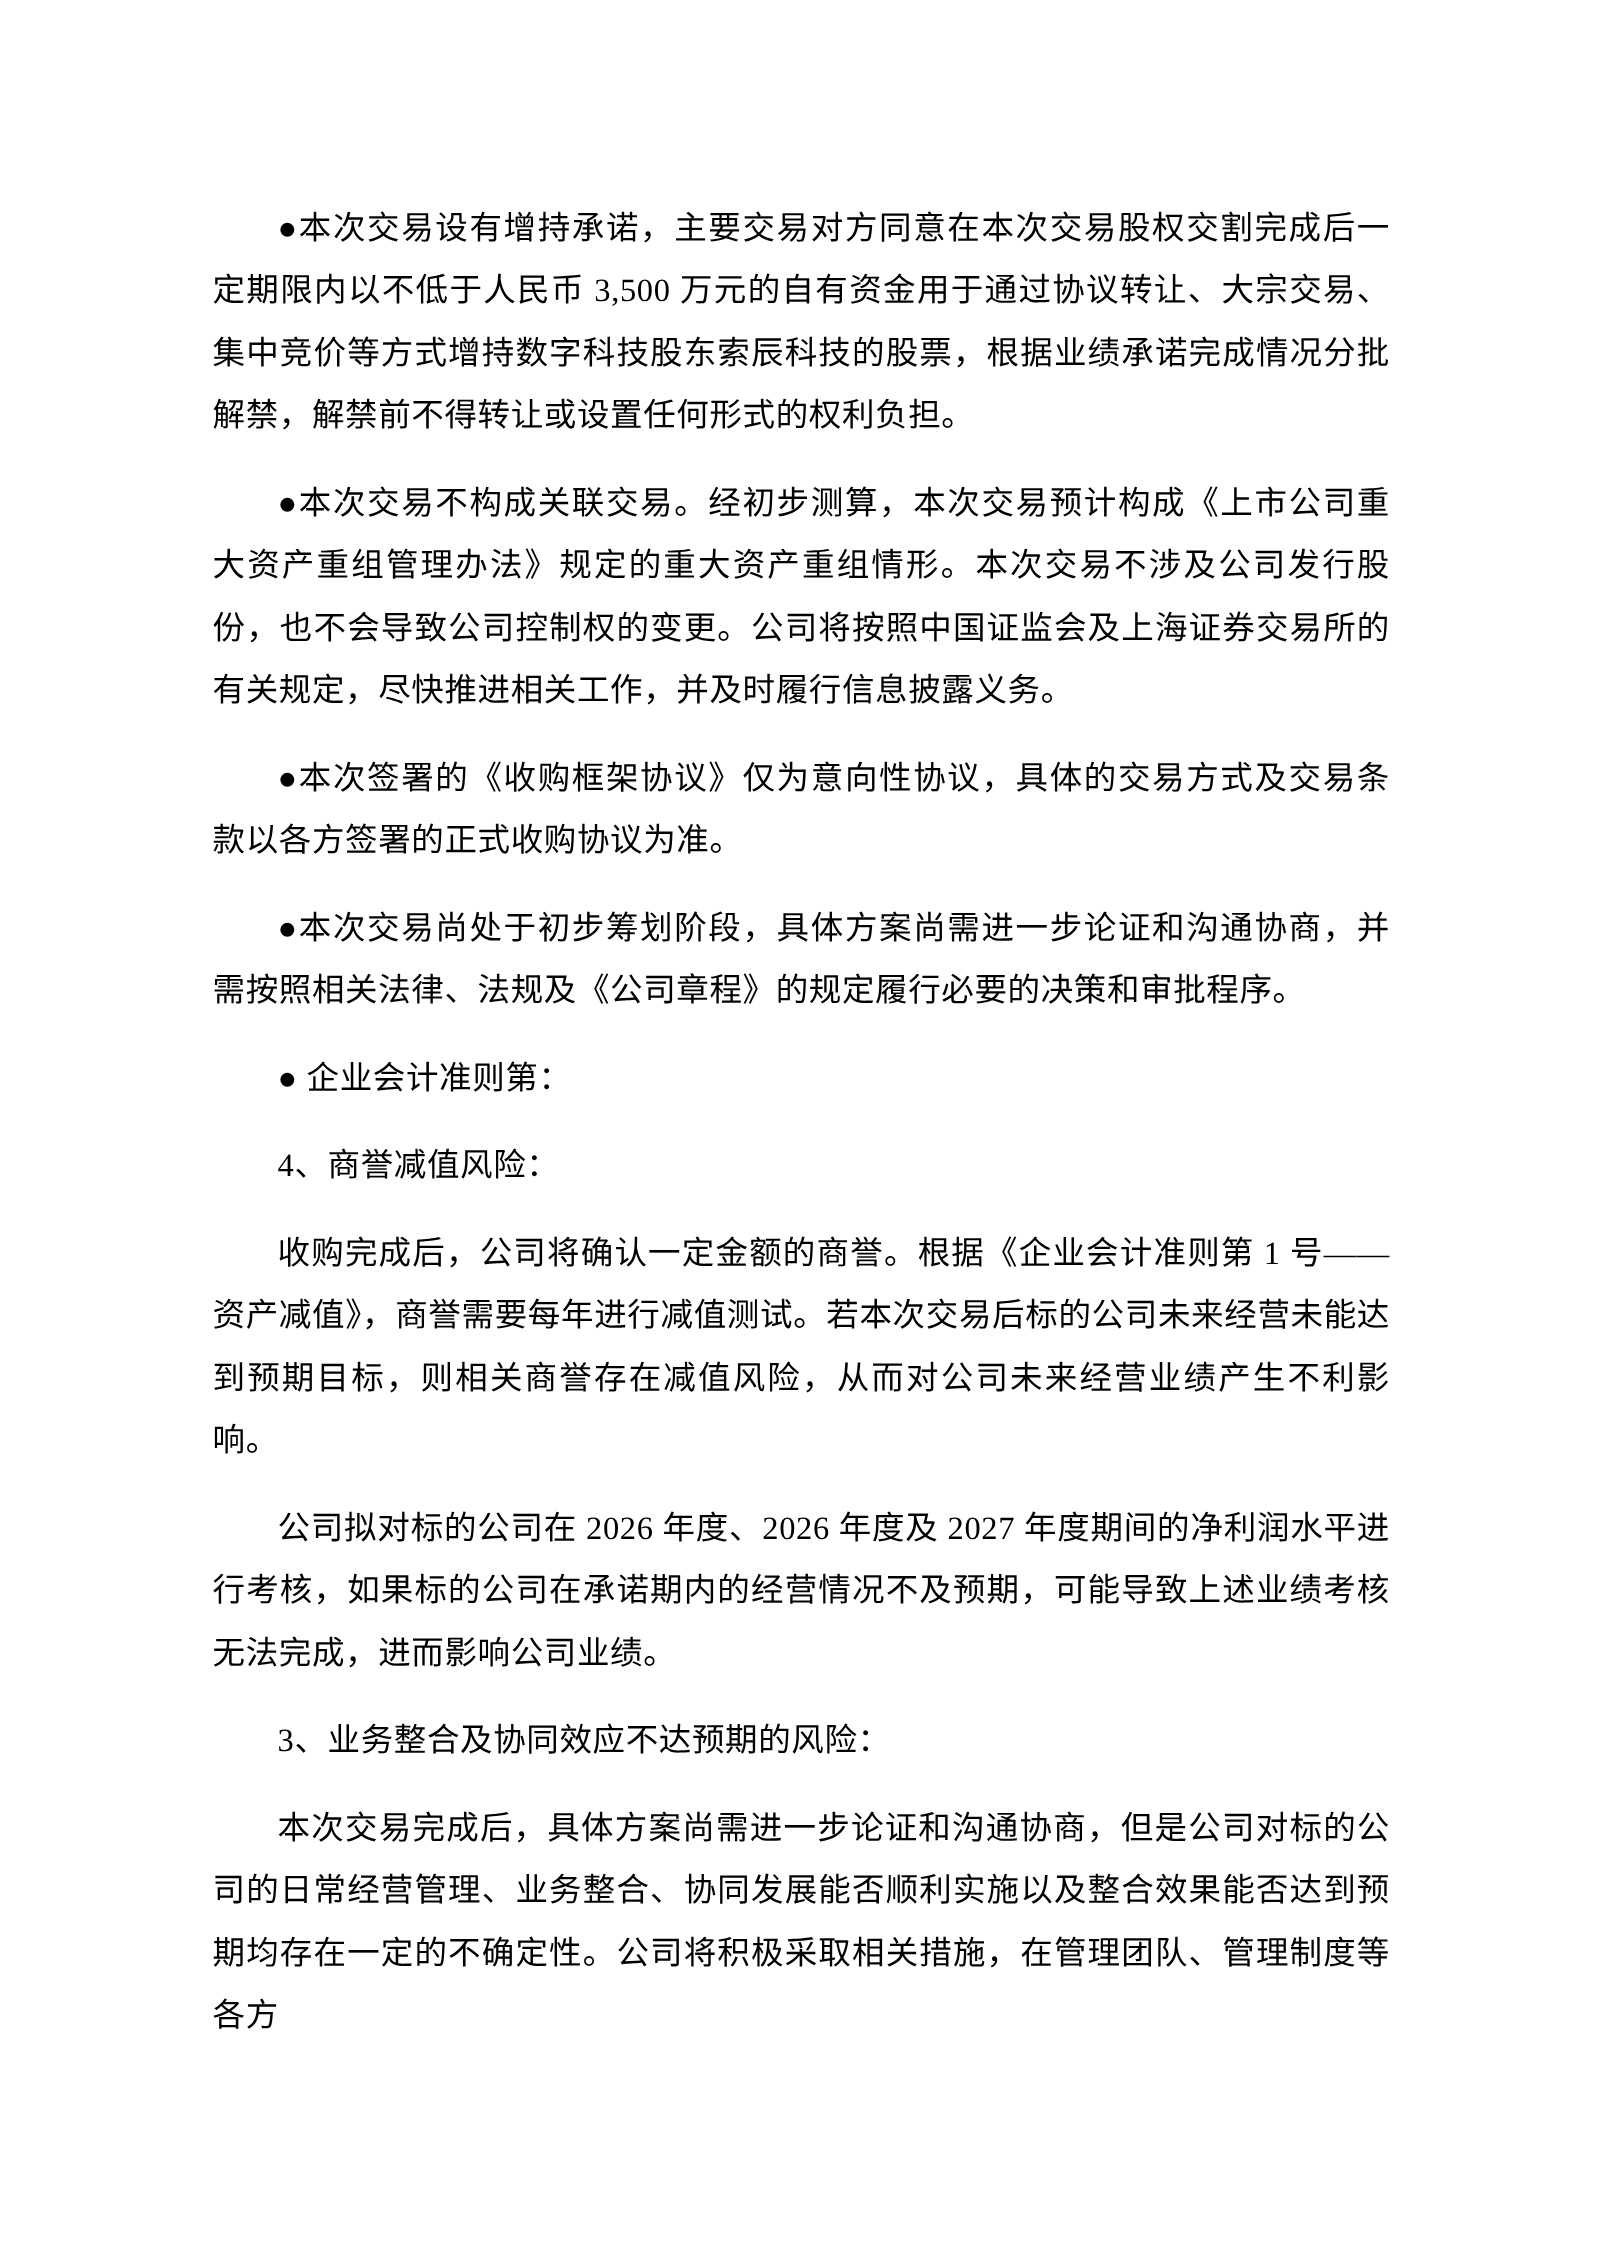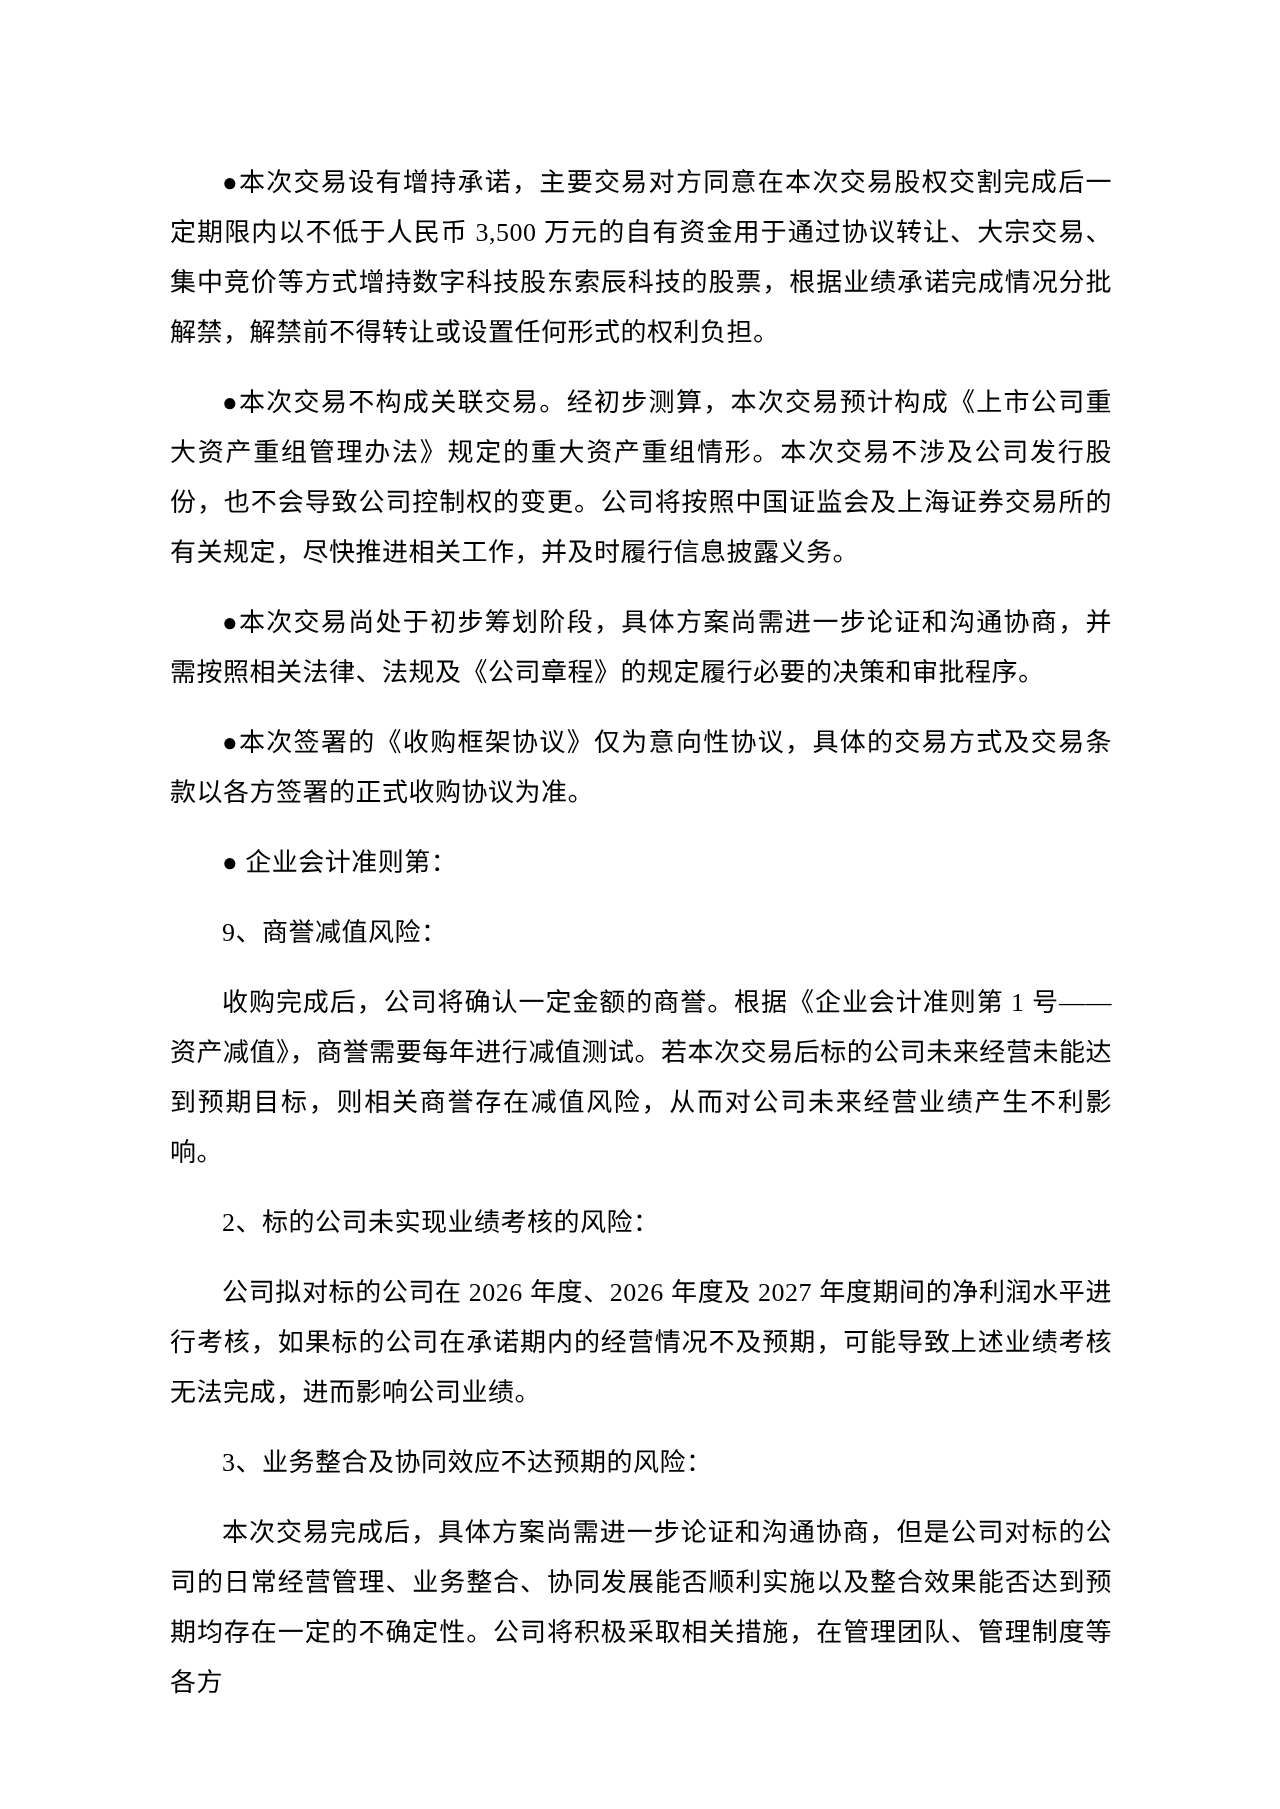--- a/index.html
+++ b/index.html
@@ -36,23 +36,22 @@
     text-align: left;
   }
 </style>
 </head>
 <body>
 
 <div class="page">
   <div class="doc-body">
     <p class="para">●本次交易设有增持承诺，主要交易对方同意在本次交易股权交割完成后一定期限内以不低于人民币 3,500 万元的自有资金用于通过协议转让、大宗交易、集中竞价等方式增持数字科技股东索辰科技的股票，根据业绩承诺完成情况分批解禁，解禁前不得转让或设置任何形式的权利负担。</p>
     <p class="para">●本次交易不构成关联交易。经初步测算，本次交易预计构成《上市公司重大资产重组管理办法》规定的重大资产重组情形。本次交易不涉及公司发行股份，也不会导致公司控制权的变更。公司将按照中国证监会及上海证券交易所的有关规定，尽快推进相关工作，并及时履行信息披露义务。</p>
+    <p class="para">●本次签署的《收购框架协议》仅为意向性协议，具体的交易方式及交易条款以各方签署的正式收购协议为准。</p>
     <p class="para">●本次交易尚处于初步筹划阶段，具体方案尚需进一步论证和沟通协商，并需按照相关法律、法规及《公司章程》的规定履行必要的决策和审批程序。</p>
-    <p class="para">●本次签署的《收购框架协议》仅为意向性协议，具体的交易方式及交易条款以各方签署的正式收购协议为准。</p>
     <p class="para heading">● 企业会计准则第：</p>
-    <p class="para heading">9、商誉减值风险：</p>
+    <p class="para heading">4、商誉减值风险：</p>
     <p class="para">收购完成后，公司将确认一定金额的商誉。根据《企业会计准则第 1 号——资产减值》，商誉需要每年进行减值测试。若本次交易后标的公司未来经营未能达到预期目标，则相关商誉存在减值风险，从而对公司未来经营业绩产生不利影响。</p>
-    <p class="para heading">2、标的公司未实现业绩考核的风险：</p>
     <p class="para">公司拟对标的公司在 2026 年度、2026 年度及 2027 年度期间的净利润水平进行考核，如果标的公司在承诺期内的经营情况不及预期，可能导致上述业绩考核无法完成，进而影响公司业绩。</p>
     <p class="para heading">3、业务整合及协同效应不达预期的风险：</p>
     <p class="para">本次交易完成后，具体方案尚需进一步论证和沟通协商，但是公司对标的公司的日常经营管理、业务整合、协同发展能否顺利实施以及整合效果能否达到预期均存在一定的不确定性。公司将积极采取相关措施，在管理团队、管理制度等各方</p>
   </div>
 </div>
 
 </body></html>

